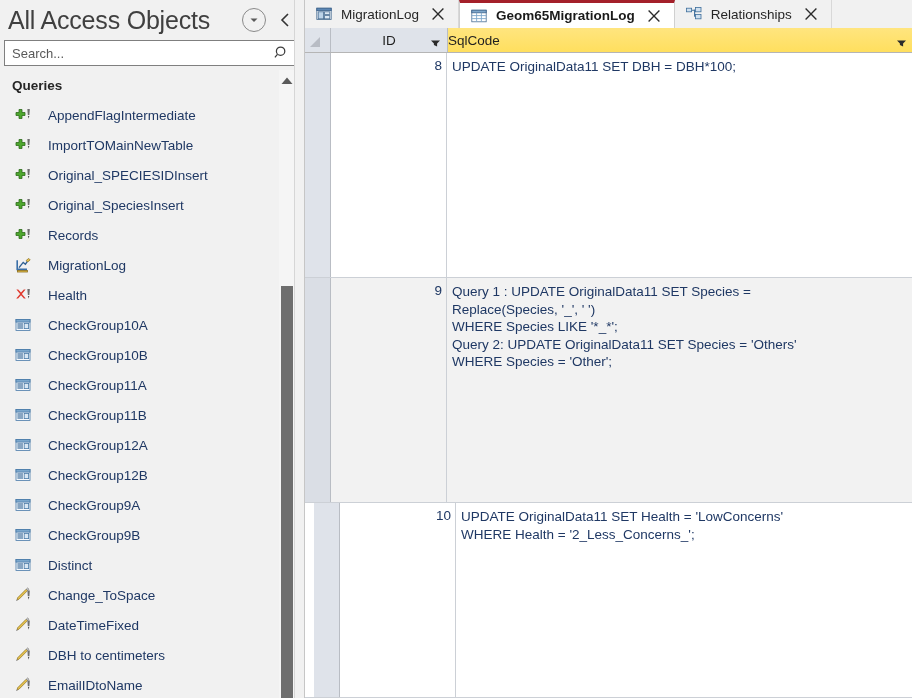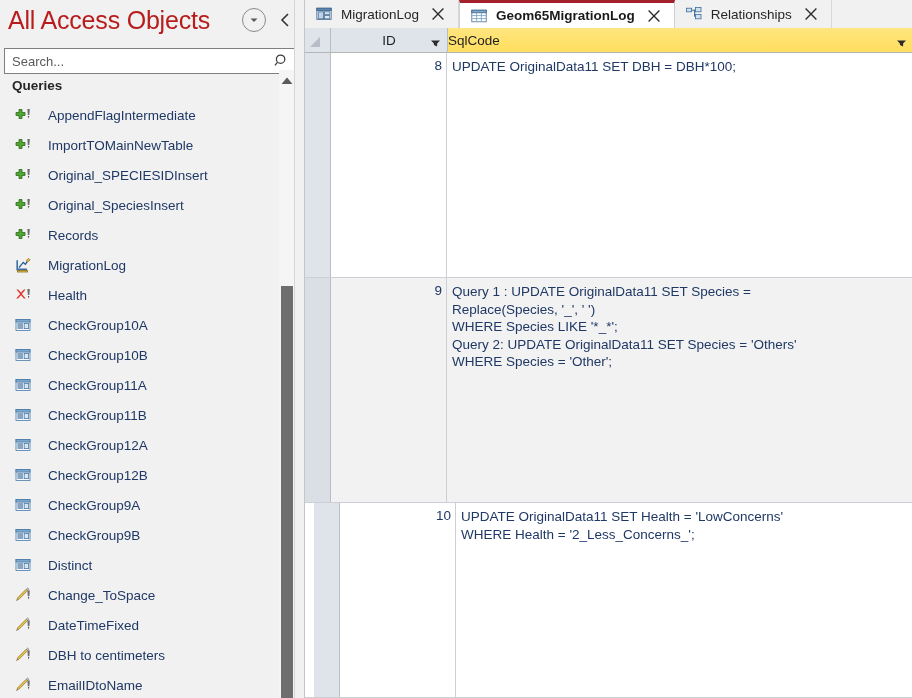--- a/index.html
+++ b/index.html
@@ -15,35 +15,35 @@
     width:305px;height:698px;flex:0 0 305px;
     background:#f1f1f1;position:relative;overflow:hidden;
     border-right:1px solid #c6c6c6;
     box-sizing:border-box;
   }
   .nav-title-bar{
     height:40px;display:flex;align-items:center;
     padding:0 6px 0 8px;background:#f1f1f1;
   }
   .nav-title{
-    font-size:25px;font-weight:400;color:#b91c1c;
+    font-size:25px;font-weight:400;color:#404040;
     letter-spacing:-0.2px;white-space:nowrap;flex:1;
     font-family:"Liberation Sans", sans-serif;
   }
   .nav-dropdown-btn{
     width:22px;height:22px;border-radius:50%;
     border:1px solid #8a8a8a;display:flex;align-items:center;
     justify-content:center;margin-right:10px;flex:0 0 22px;
     background:#f1f1f1;
   }
   .nav-shutter-btn{
     width:18px;height:22px;display:flex;align-items:center;
     justify-content:center;flex:0 0 18px;margin-right:4px;
   }
-  .search-wrap{padding:0 8px 0 4px;margin-top:8px;}
+  .search-wrap{padding:0 8px 0 4px;}
   .search-box{
     height:26px;border:1px solid #7f7f7f;background:#ffffff;
     display:flex;align-items:center;box-sizing:border-box;
     padding:0 4px 0 7px;
   }
   .search-input{
     border:0;outline:0;flex:1;font-size:13px;color:#404040;
     font-family:"Liberation Sans", sans-serif;background:transparent;
     padding:0;height:20px;
   }

